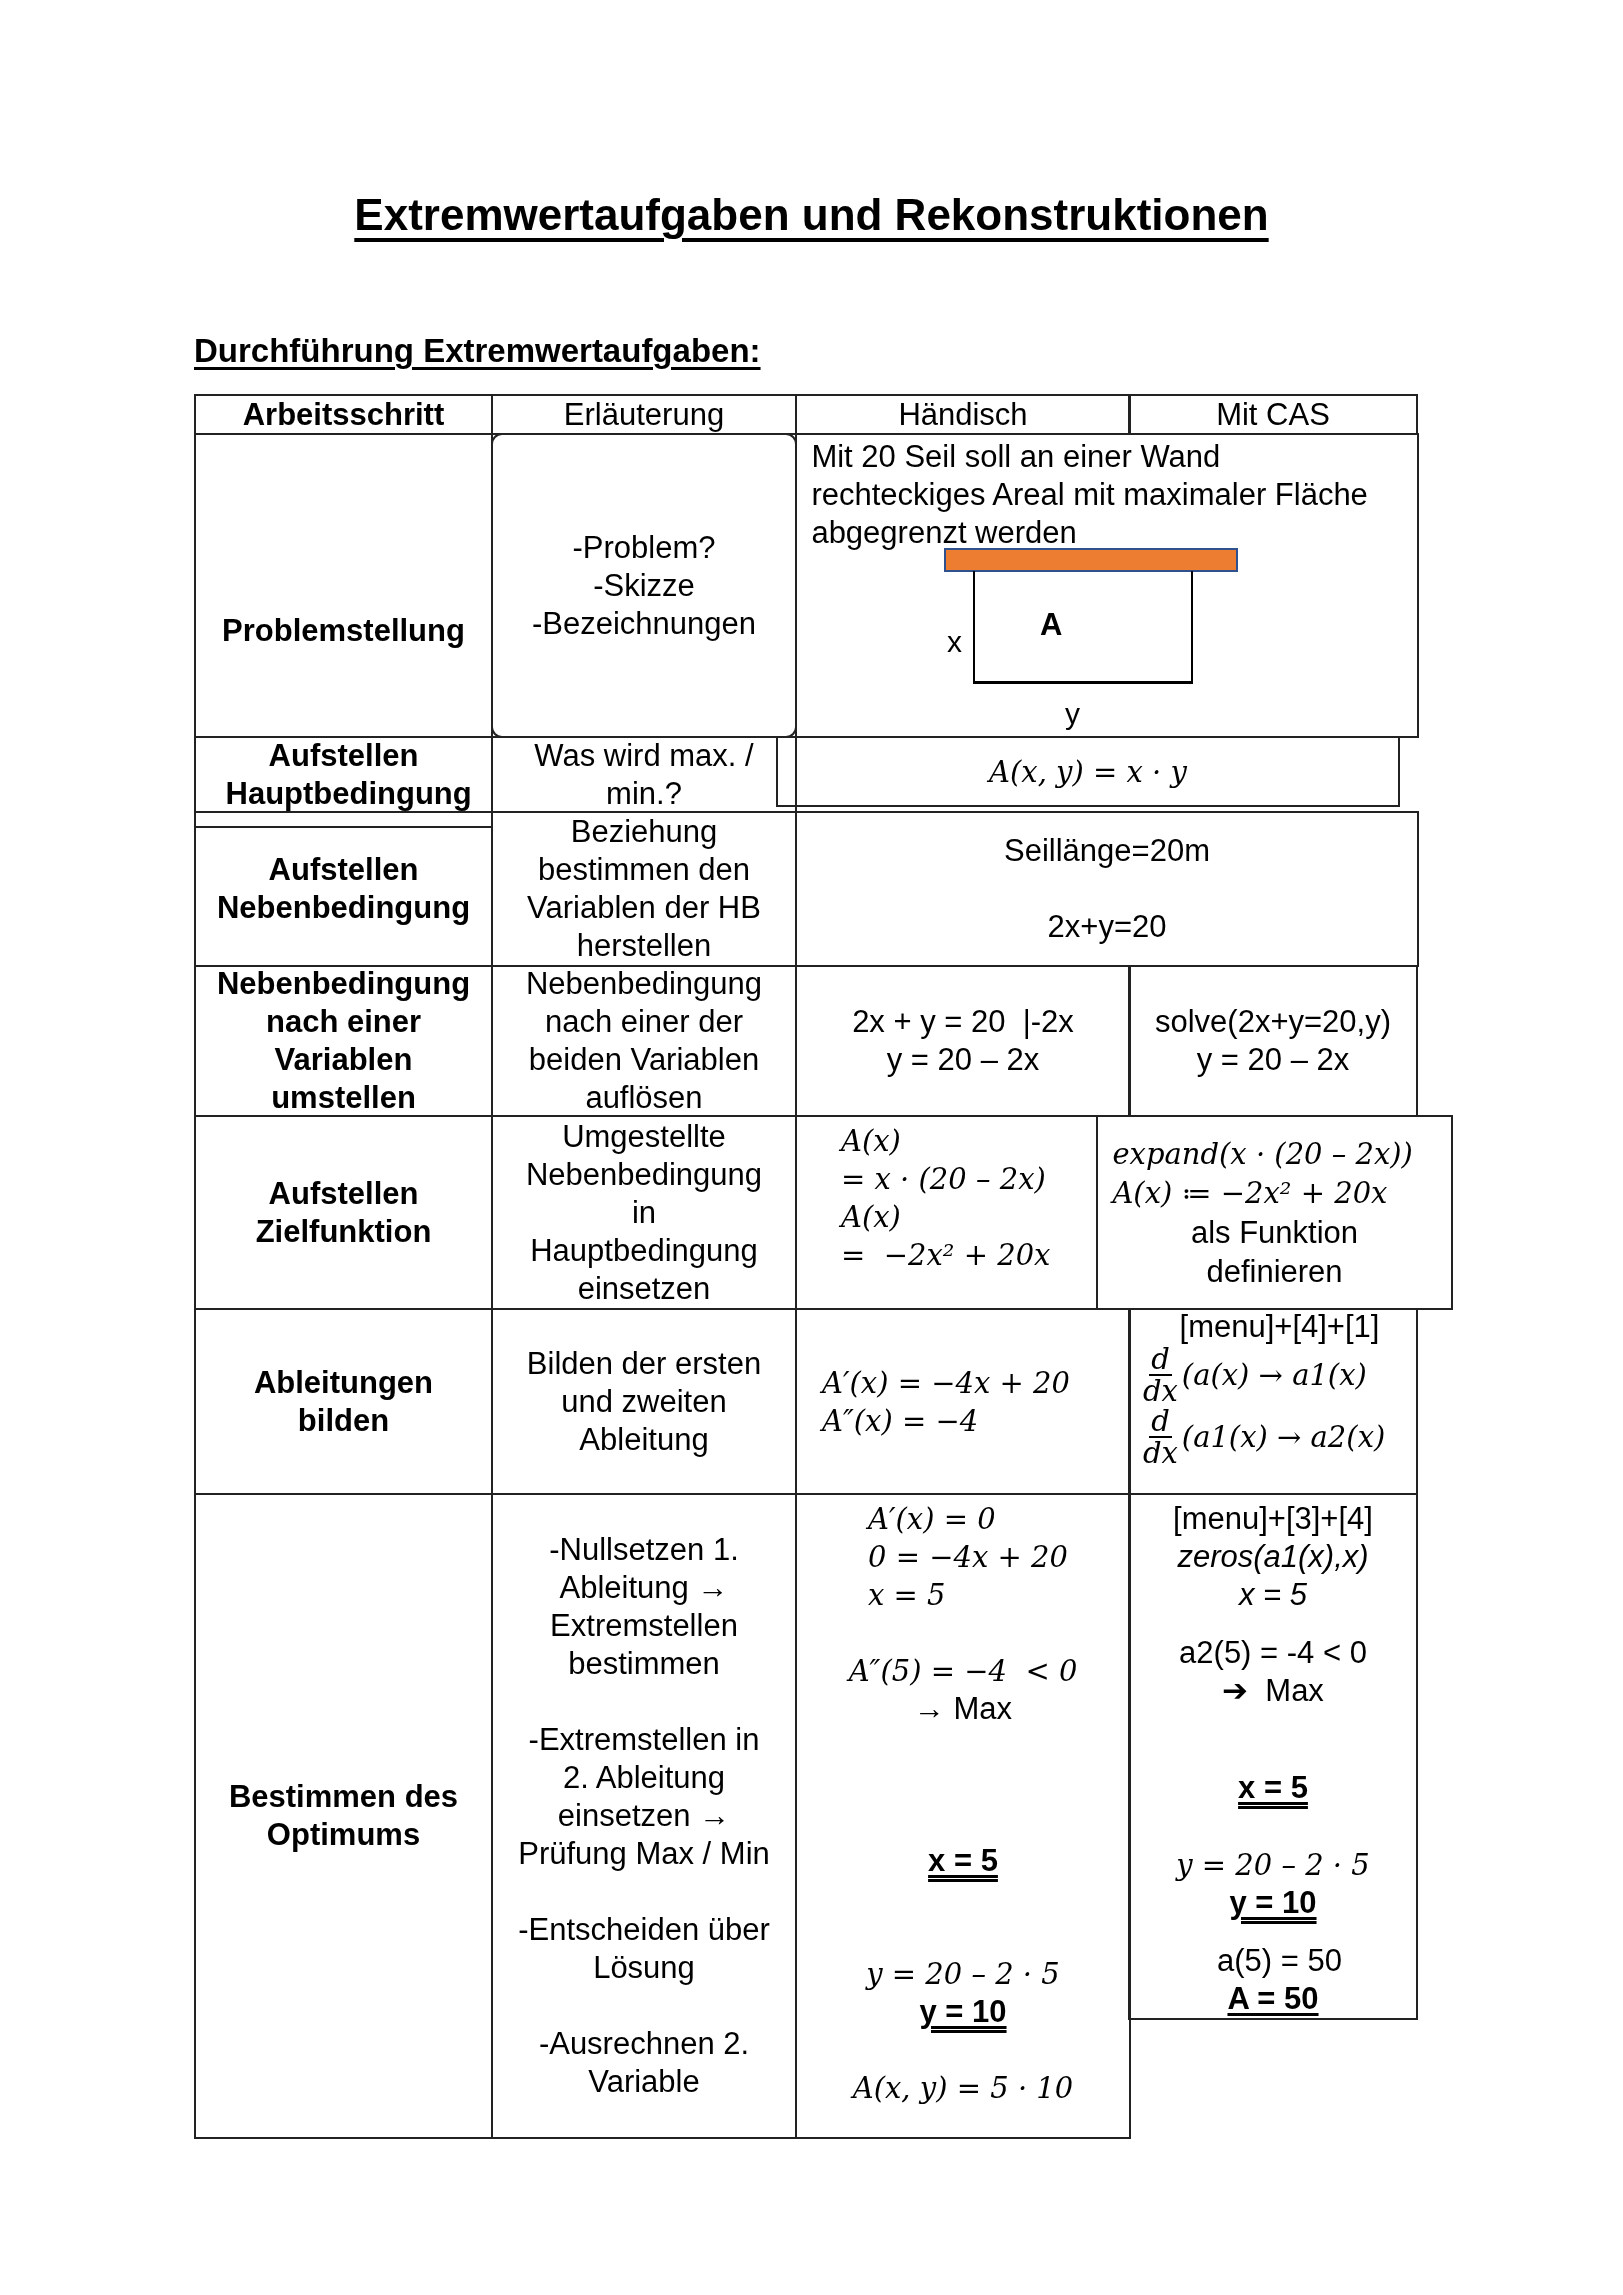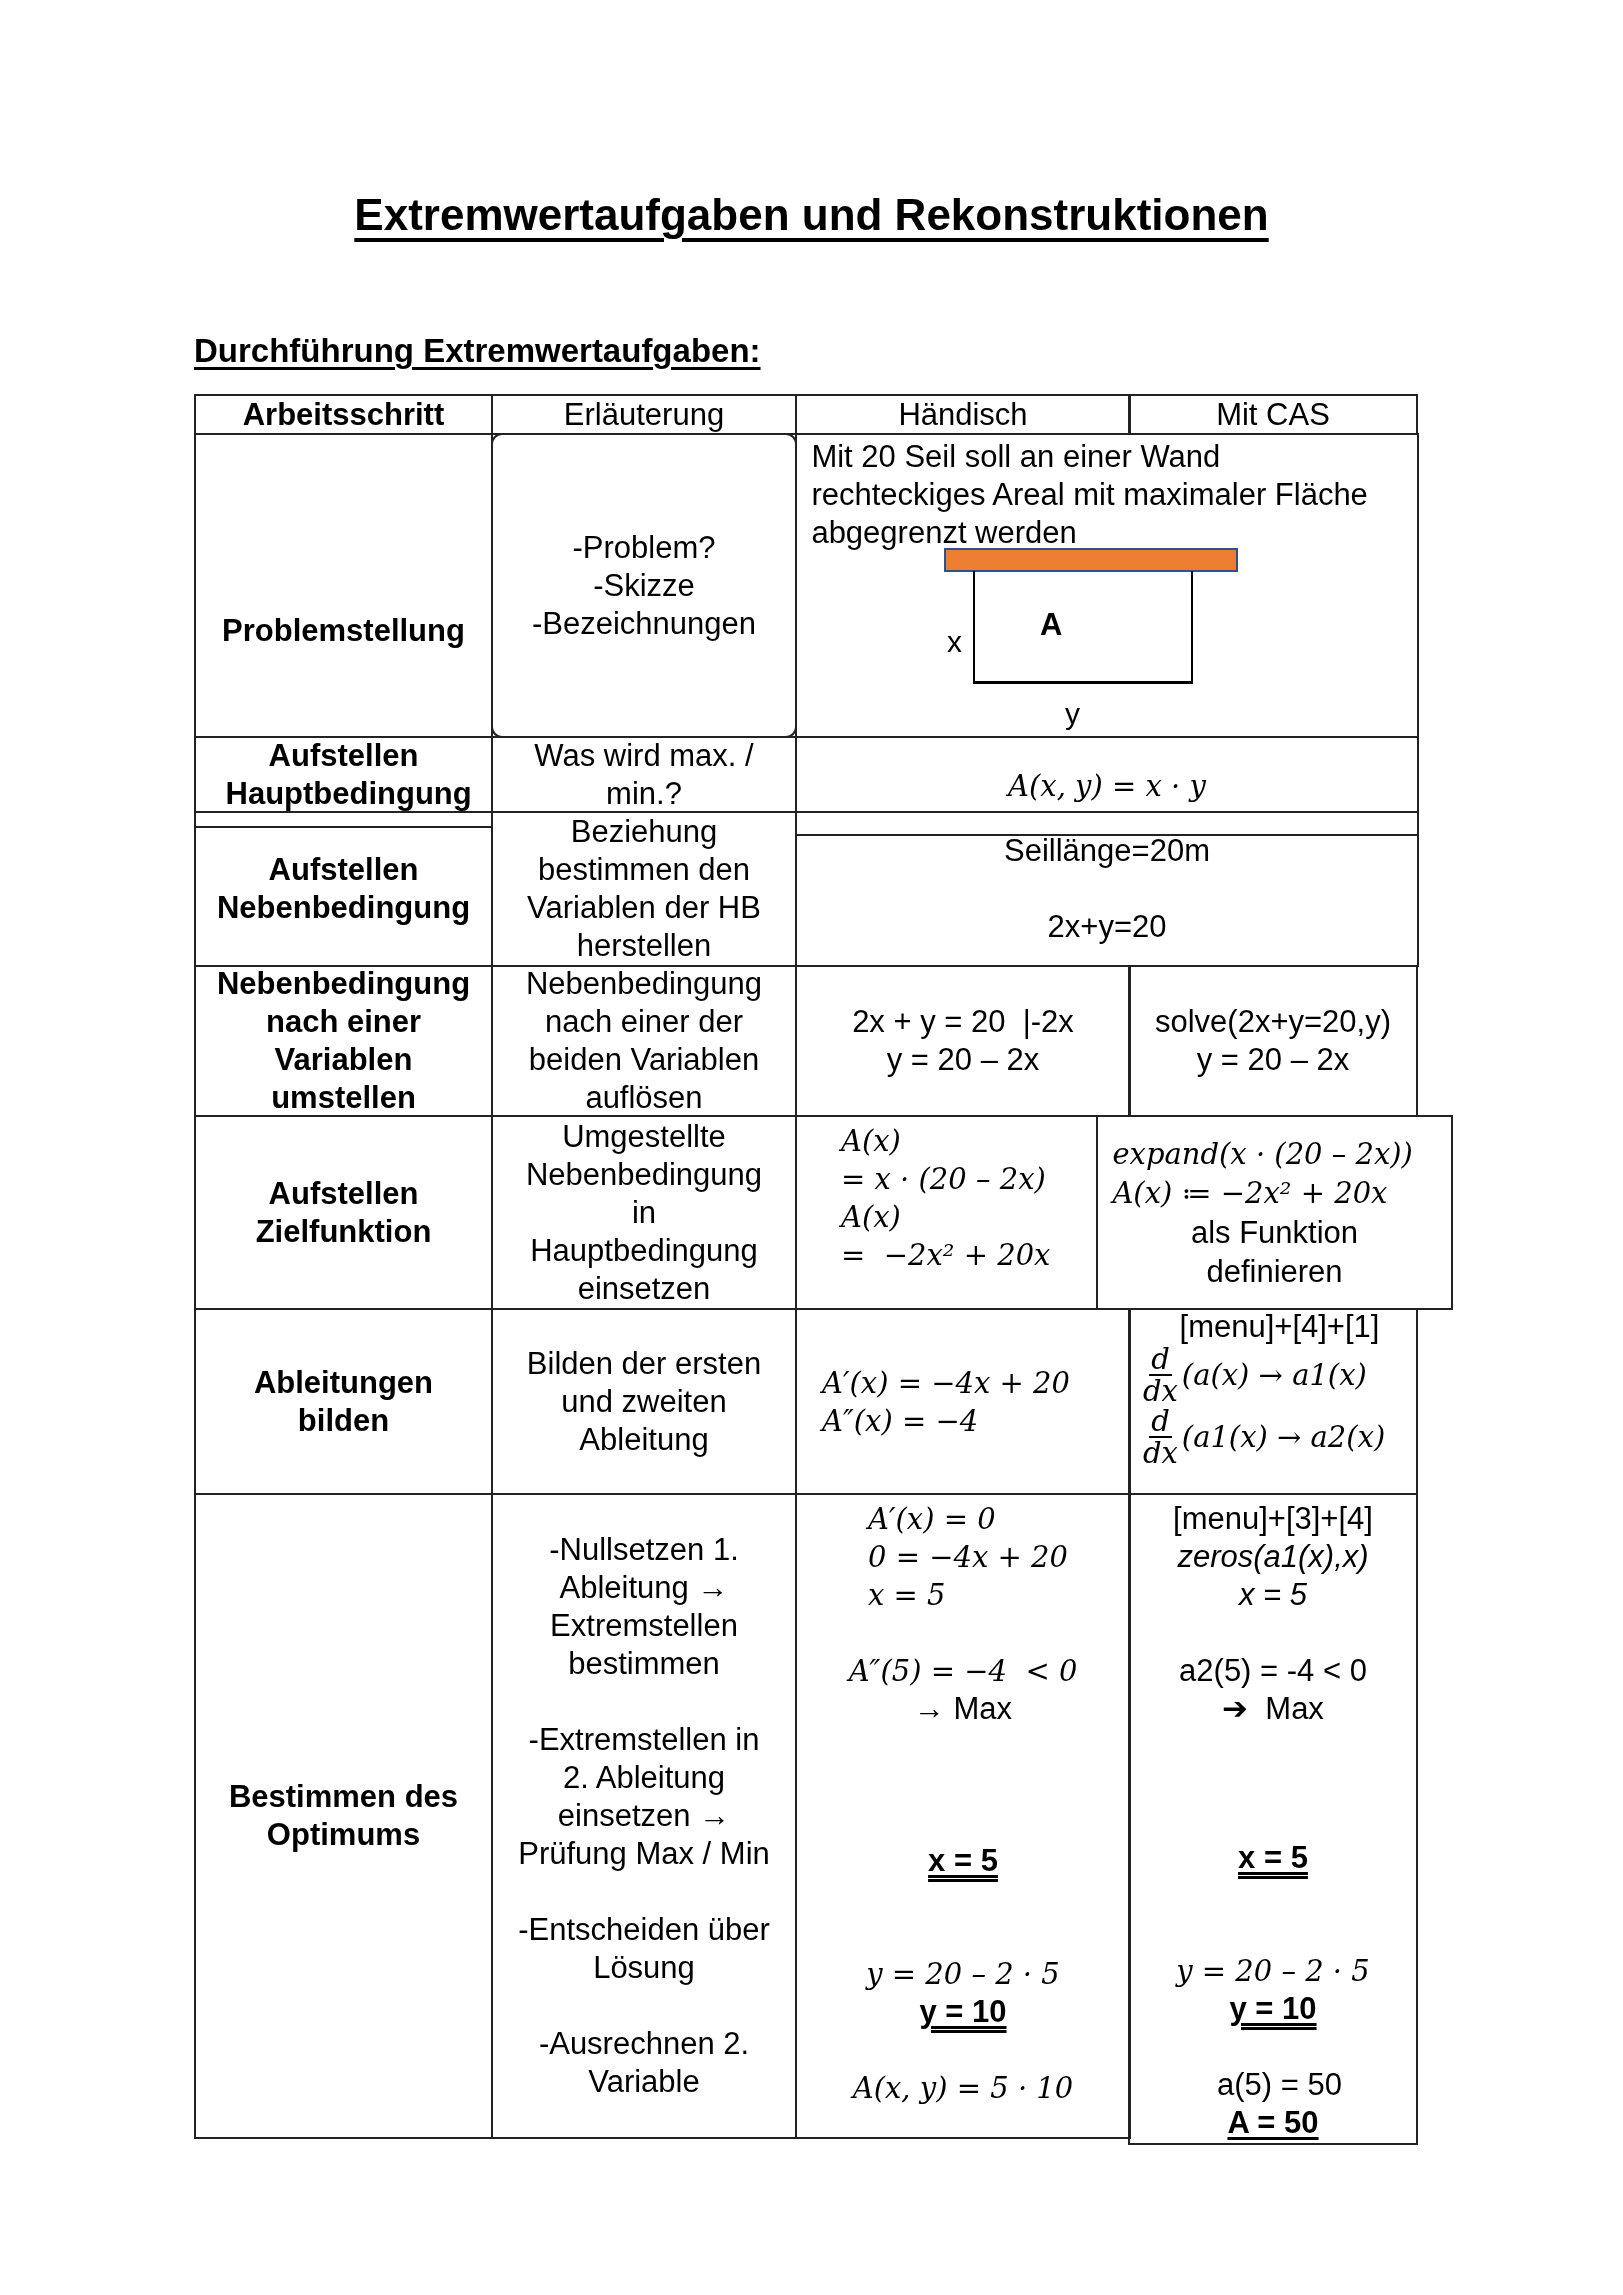--- a/index.html
+++ b/index.html
@@ -56,21 +56,21 @@
 <div class="sketch" style="left:947px;top:625px;font-size:30px;">x</div>
 <div class="sketch" style="left:1065px;top:697px;font-size:30px;">y</div>
 
 <div class="cell b" style="left:194px;top:736px;width:299px;height:77px;">
     <span style="width:236px;">Aufstellen Hauptbedingung</span>
   </div>
 <div class="cell" style="left:491px;top:736px;width:306px;height:77px;">
   <span>Was wird max. /</span>
   <span>min.?</span>
 </div>
-<div class="cell" style="left:795px;top:736px;width:624px;height:100px;">
+<div class="cell" style="left:776px;top:736px;width:624px;height:71px;">
   <span class="math">A(x, y) = x · y</span>
 </div>
 
 <div class="cell b" style="left:194px;top:811px;width:299px;height:156px;">
     <span style="width:262px;">Aufstellen Nebenbedingung</span>
   </div>
 <div class="cell" style="left:491px;top:811px;width:306px;height:156px;">
   <span>Beziehung</span>
   <span>bestimmen den</span>
   <span>Variablen der HB</span>
@@ -181,21 +181,21 @@
   <span class="math" style="white-space:pre;">A″(5) = −4  &lt; 0</span>
   <span>→ Max</span>
   <div style="height:114px;"></div>
   <span class="u2">x = 5</span>
   <div style="height:75px;"></div>
   <span class="math">y = 20 – 2 · 5</span>
   <span class="u2">y = 10</span>
   <div class="gap"></div>
   <span class="math">A(x, y) = 5 · 10</span>
 </div>
-<div class="cell top" style="left:1128px;top:1493px;width:290px;height:652px;padding-top:5.2px;line-height:38px;">
+<div class="cell top" style="left:1128px;top:1493px;width:290px;height:527px;padding-top:5.2px;line-height:38px;">
   <span>[menu]+[3]+[4]</span>
   <span style="font-style:italic;">zeros(a1(x),x)</span>
   <span style="font-style:italic;">x = 5</span>
   <div class="gap"></div>
   <span>a2(5) = -4 &lt; 0</span>
   <span style="white-space:pre;">➔  Max</span>
   <div style="height:111px;"></div>
   <span class="u2">x = 5</span>
   <div style="height:75px;"></div>
   <span class="math">y = 20 – 2 · 5</span>

